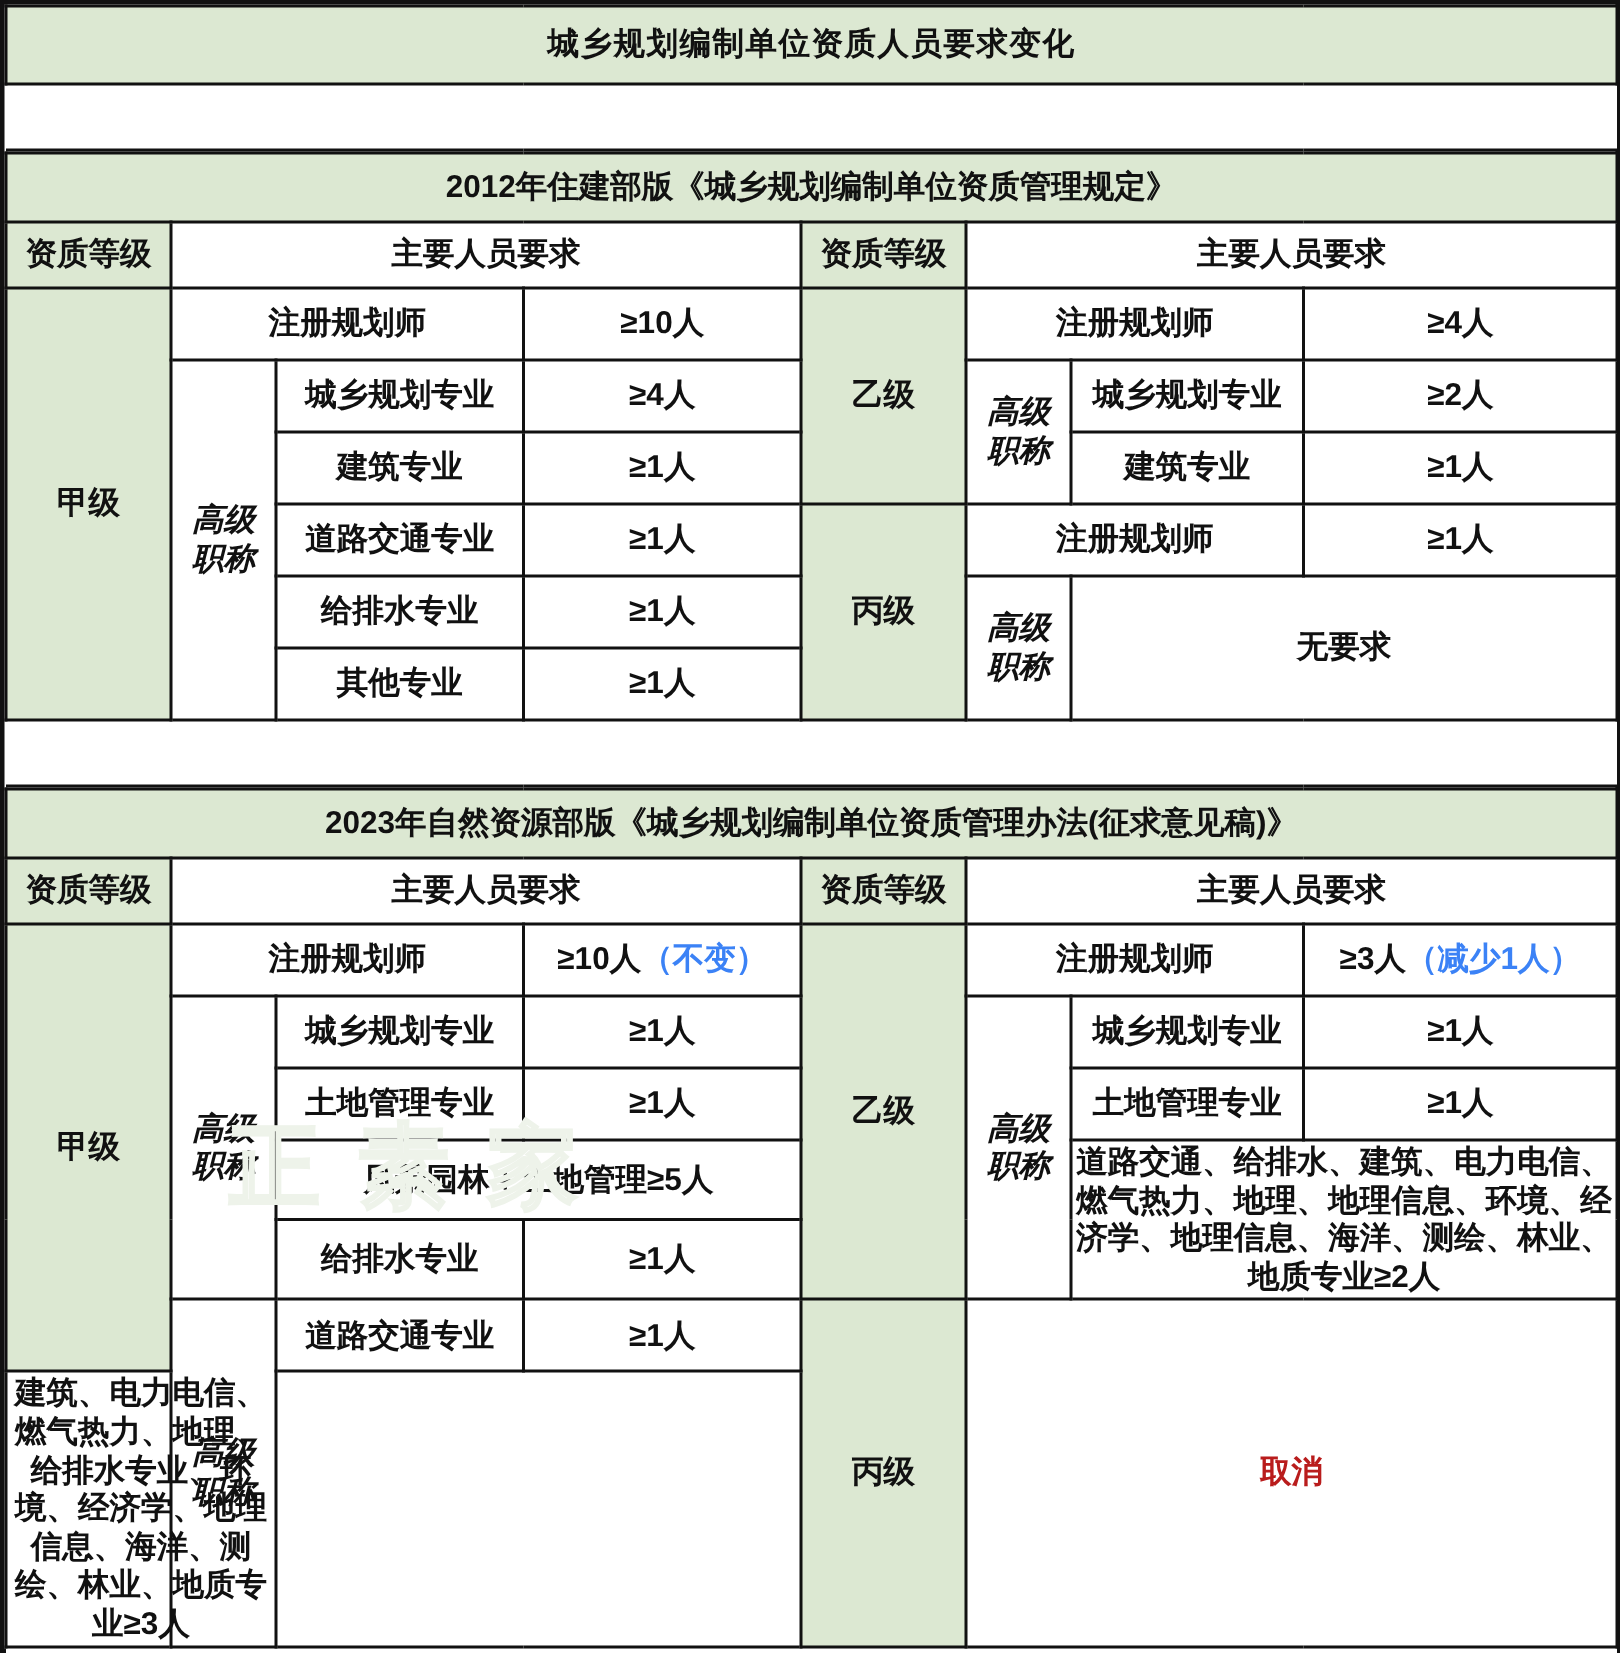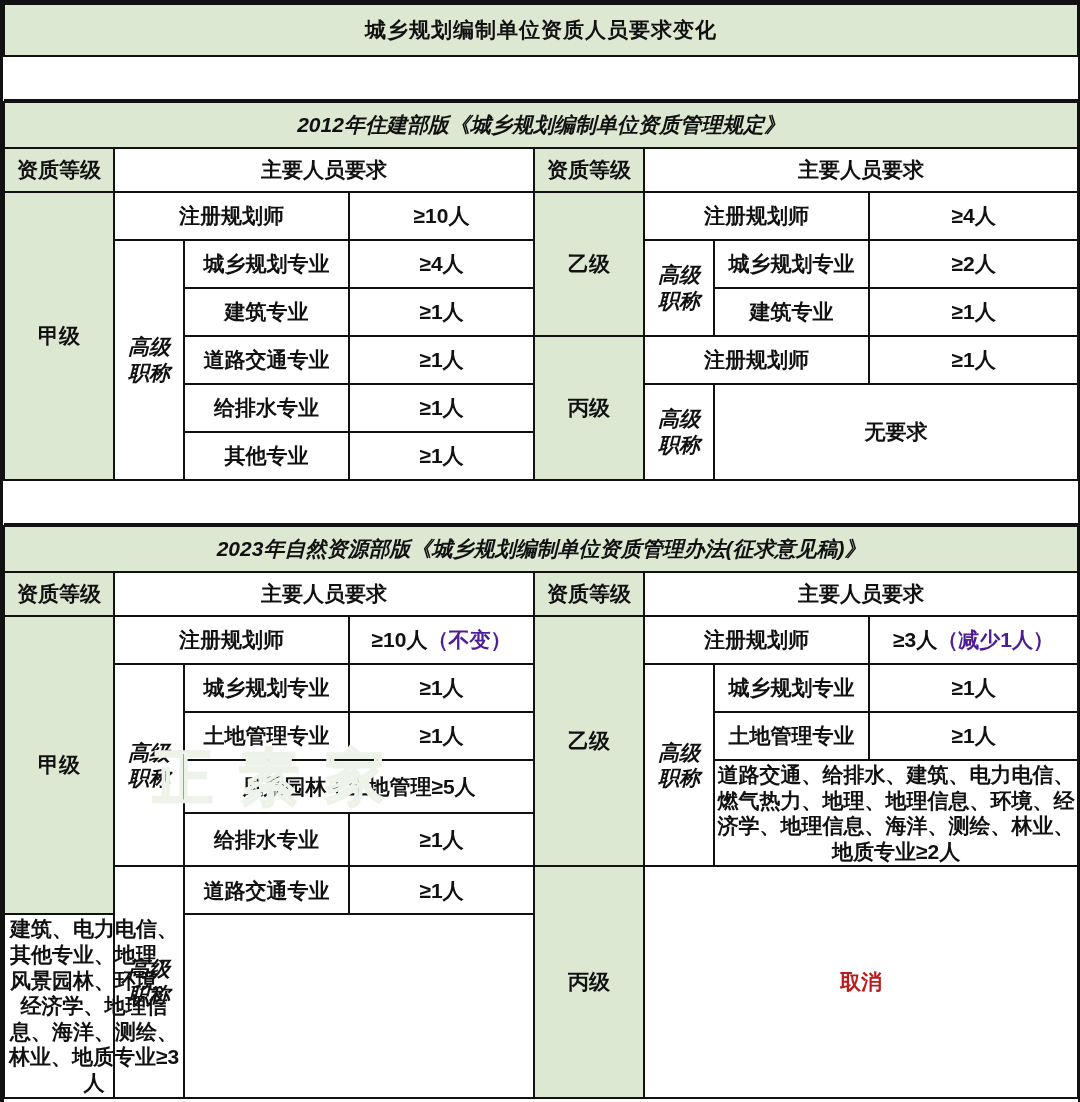--- a/index.html
+++ b/index.html
@@ -57,21 +57,20 @@
   }
   .spacer-cell {
     height: 44px;
     border-left: none !important;
     border-right: none !important;
   }
   .section-cell {
     font-size: 25px;
     font-weight: 700;
     height: 46px;
-    font-style: italic;
   }
   .hdr-cell {
     font-size: 21px;
     font-weight: 700;
     height: 44px;
   }
   .grade-cell {
     font-size: 23px;
     font-weight: 700;
   }
@@ -81,21 +80,21 @@
     line-height: 1.18;
     font-style: italic;
   }
   .wrap-cell {
     font-size: 20px;
     line-height: 1.3;
     padding: 4px 6px;
     text-align: justify;
     text-align-last: center;
   }
-  .red { color: #4c1d95; }
+  .red { color: #3b82f6; }
   .big-red { color: #b91c1c; font-size: 23px; font-weight: 700; }
   .tail-cell {
     height: 46px;
     border-left: none !important;
     border-right: none !important;
     border-bottom: none !important;
   }
 
   
   .watermark {
@@ -314,21 +313,21 @@
           <span>职称</span>
         </td>
         <td>道路交通专业</td>
         <td>≥1人</td>
 
         <td class="grade-cell green" rowspan="2">丙级</td>
         <td class="big-red" colspan="3" rowspan="2">取消</td>
       </tr>
 
       <tr style="height:108px">
-        <td class="wrap-cell" colspan="2">建筑、电力电信、其他专业、地理、风景园林、环境、经济学、地理信息、海洋、测绘、林业、地质专业≥3人</td>
+        <td class="wrap-cell" colspan="2">建筑、电力电信、燃气热力、地理、给排水专业、环境、经济学、地理信息、海洋、测绘、林业、地质专业≥3人</td>
       </tr>
 
       <tr>
         <td class="tail-cell" colspan="8">&nbsp;</td>
       </tr>
     </tbody>
   </table>
 
   <div class="ghost-wm">正素家</div>
 </div>

